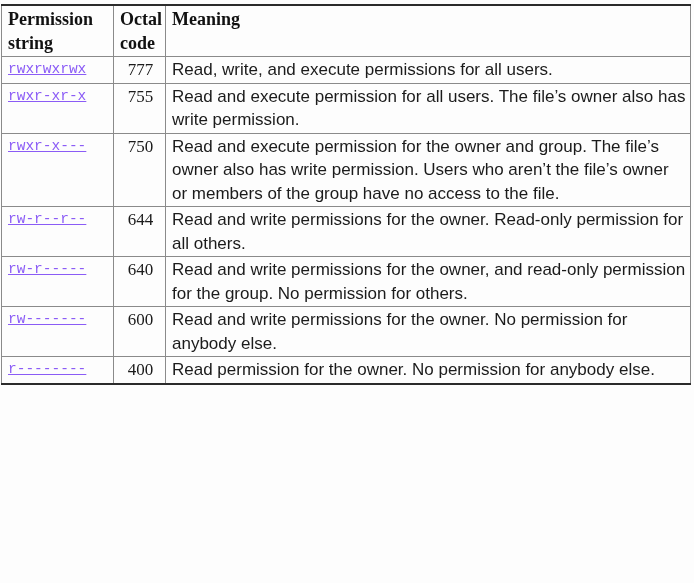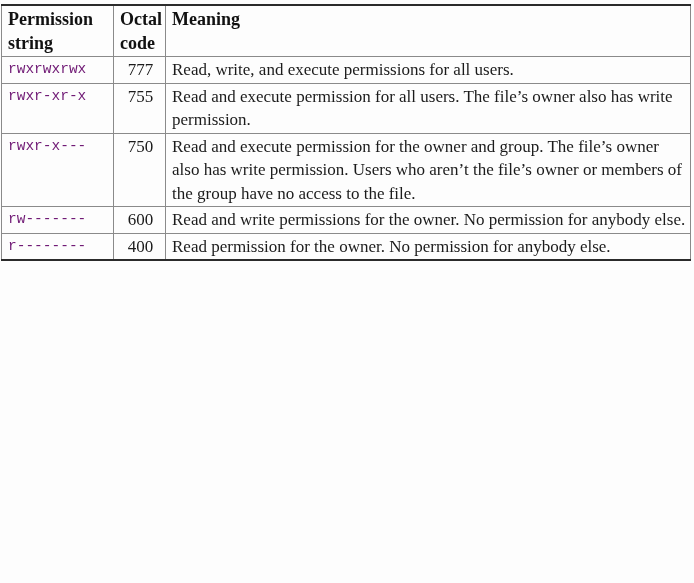--- a/index.html
+++ b/index.html
@@ -42,31 +42,32 @@
     font-size: 18px;
     line-height: 24px;
     padding: 1px 4px 1px 6px;
     color: #111;
   }
   td { padding: 1px 4px 1px 6px; }
   td.perm {
     font-family: "Liberation Mono", "DejaVu Sans Mono", monospace;
     font-size: 14.5px;
     line-height: 23px;
-    color: #701a75;
+    color: #8b5cf6;
     white-space: nowrap;
+    text-decoration: underline;
   }
   td.octal {
     font-family: "Liberation Serif", serif;
     font-size: 17px;
     line-height: 23px;
     text-align: center;
   }
   td.mean {
-    font-family: Liberation Serif, serif;
+    font-family: Liberation Sans, sans-serif;
     font-size: 17px;
     line-height: 23.5px;
   }
 </style>
 </head>
 <body>
 
 <div class="page">
   <table class="perm-table">
     <colgroup>
@@ -97,21 +98,31 @@
   <tr>
     <td class="perm">rwxr-x---</td>
     <td class="octal">750</td>
     <td class="mean">Read and execute permission for the owner and group. The file’s owner also has write permission. Users who aren’t the file’s owner or members of the group have no access to the file.</td>
   </tr>
 
 
 
 
 
+  <tr>
+    <td class="perm">rw-r--r--</td>
+    <td class="octal">644</td>
+    <td class="mean">Read and write permissions for the owner. Read-only permission for all others.</td>
+  </tr>
 
+  <tr>
+    <td class="perm">rw-r-----</td>
+    <td class="octal">640</td>
+    <td class="mean">Read and write permissions for the owner, and read-only permission for the group. No permission for others.</td>
+  </tr>
 
   <tr>
     <td class="perm">rw-------</td>
     <td class="octal">600</td>
     <td class="mean">Read and write permissions for the owner. No permission for anybody else.</td>
   </tr>
 
   <tr>
     <td class="perm">r--------</td>
     <td class="octal">400</td>

